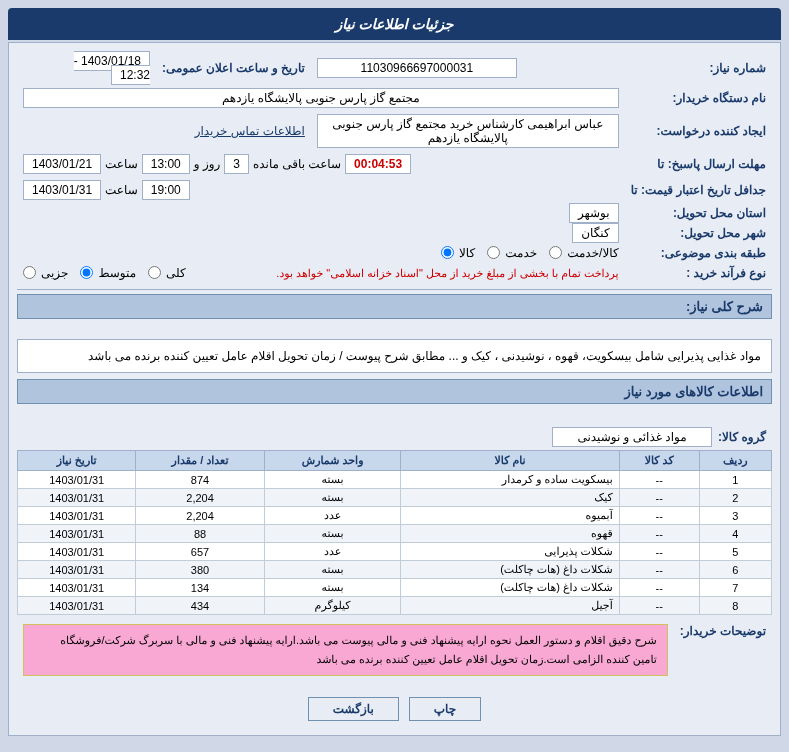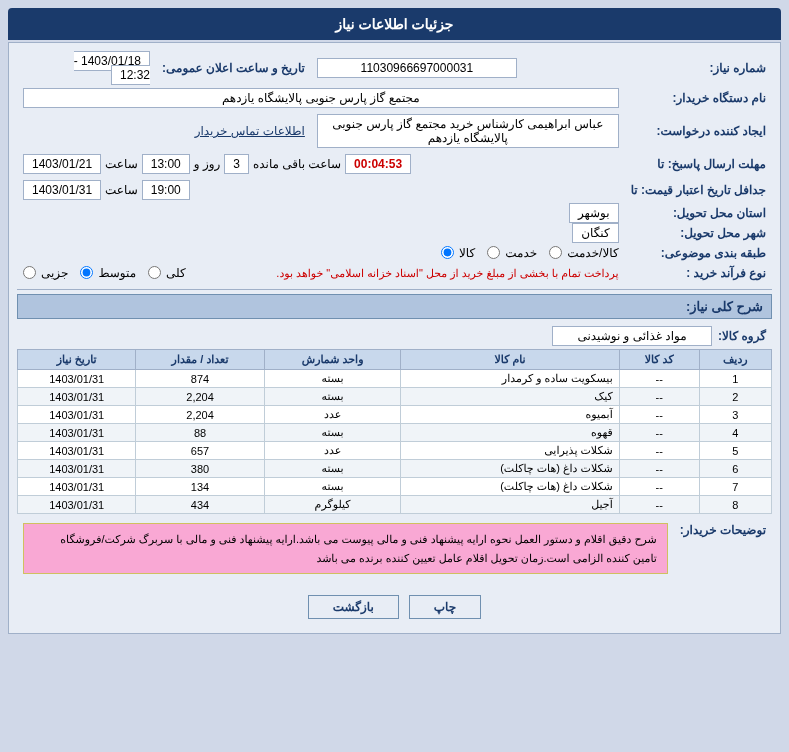--- a/index.html
+++ b/index.html
@@ -17,20 +17,21 @@
     }
     .header-bar {
       background: #1a3a6b;
       color: white;
       text-align: center;
       padding: 8px 12px;
       font-size: 14px;
       font-weight: bold;
       border-radius: 4px 4px 0 0;
       margin-bottom: 2px;
+      font-style: italic;
     }
     .main-content {
       background: #e8edf5;
       border: 1px solid #a0b0c8;
       padding: 8px;
     }
     .info-table {
       width: 100%;
       border-collapse: collapse;
       margin-bottom: 6px;
@@ -73,21 +74,21 @@
       text-decoration: underline;
       cursor: pointer;
     }
     .section-header {
       background: #b0c4de;
       border: 1px solid #7090b0;
       padding: 4px 8px;
       font-weight: bold;
       font-size: 13px;
       color: #1a3a6b;
-      margin-bottom: 4px;
+      margin-bottom: 20px;
       text-align: right;
     }
     .description-box {
       background: white;
       border: 1px solid #a0b0c8;
       padding: 6px 10px;
       margin-bottom: 6px;
       font-size: 12px;
       line-height: 1.7;
       text-align: right;
@@ -287,22 +288,24 @@
         </td>
       </tr>
     </tbody>
       </table>
 
     <hr class="divider">
 
     <div class="section-header">
       <span>شرح کلی نیاز:</span>
     </div>
+    <div class="description-box">مواد غذایی پذیرایی شامل بیسکویت، قهوه ، نوشیدنی ، کیک و ... مطابق شرح پیوست / زمان تحویل اقلام عامل تعیین کننده برنده می باشد</div>
 
     <div class="goods-section">
+      <div class="section-header">اطلاعات کالاهای مورد نیاز</div>
       <div class="goods-category-row">
         <span style="font-weight:bold; color:#1a3a6b;">گروه کالا:</span>
         <span class="field-box" style="min-width:160px;">مواد غذائی و نوشیدنی</span>
       </div>
       <table class="goods-table">
         <thead>
           <tr>
             <th>ردیف</th>
             <th>کد کالا</th>
             <th>نام کالا</th>

